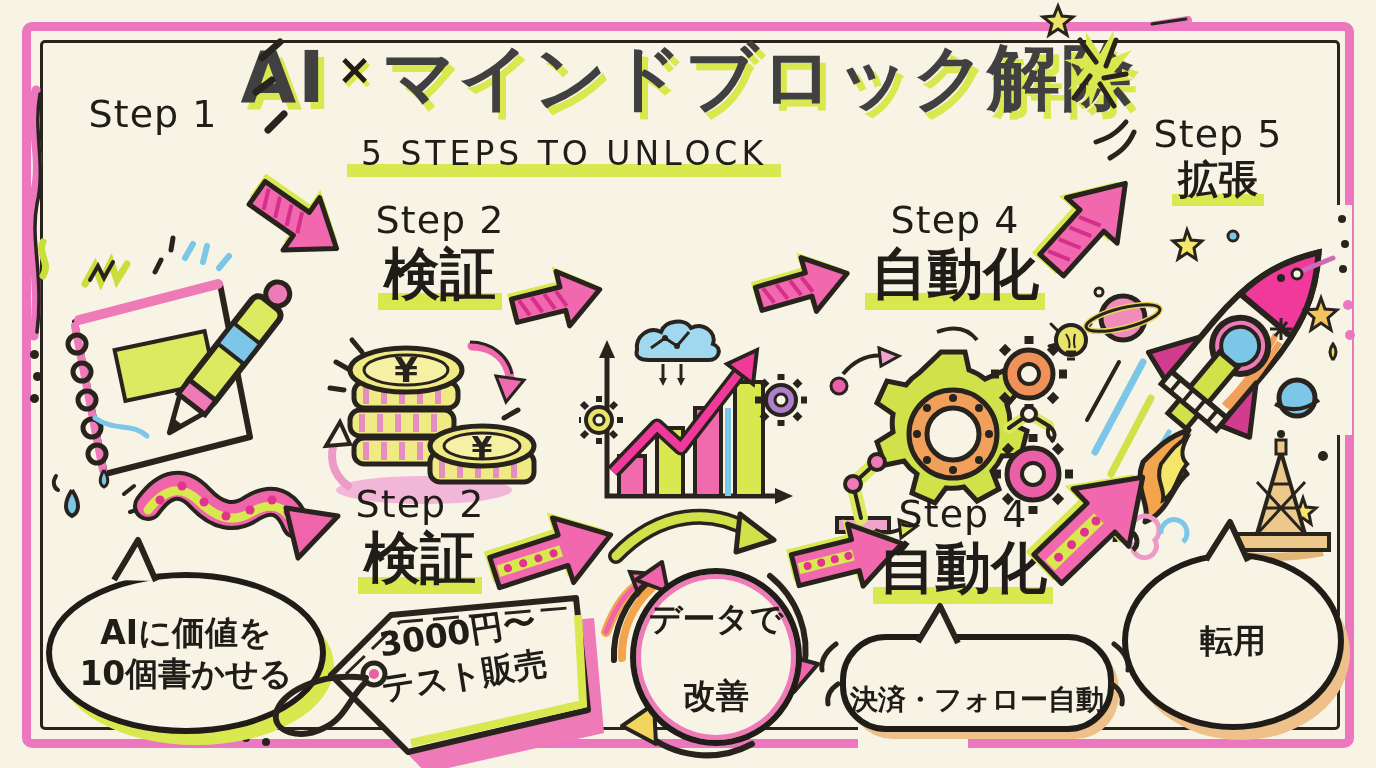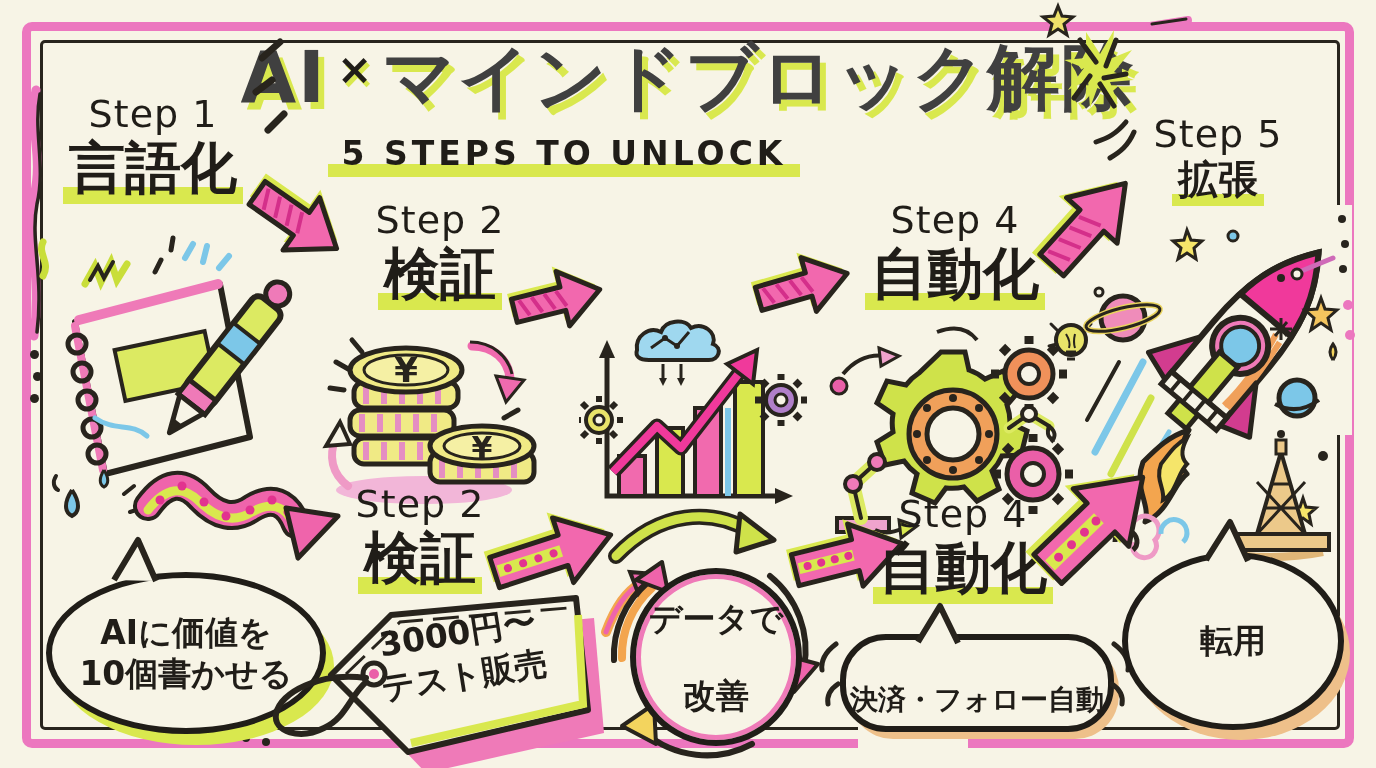--- a/index.html
+++ b/index.html
@@ -20,21 +20,21 @@
   .dot.pink{background:#ec77bf;}
 
   
   .title{position:absolute;left:0;top:30px;width:1376px;text-align:center;
     font-weight:800;white-space:nowrap;}
   .title .big{font-size:72px;color:#404040;letter-spacing:2px;
     text-shadow:6px 7px 0 #d9e84e;}
   .title .times{font-size:42px;color:#201d18;margin:0 10px;vertical-align:18px;
     text-shadow:3px 4px 0 #d9e84e;font-weight:800;}
   .subtitle{position:absolute;left:0;top:134px;width:1128px;text-align:center;
-    font-size:33px;font-weight:700;letter-spacing:4px;color:#201d18;}
+    font-size:33px;font-weight:400;letter-spacing:4px;color:#201d18;}
   .subtitle span{background:linear-gradient(to top,#d9e84e 30%,transparent 30%);
     padding:0 14px 4px;}
 
   
   .step{position:absolute;text-align:center;}
   .step .lab{font-size:38px;font-weight:400;letter-spacing:1px;}
   .step .name{font-size:56px;font-weight:800;line-height:1.15;}
   .step .name span{background:linear-gradient(to top,#d9e84e 24%,transparent 24%);
     padding:0 6px 4px;}
   .step5 .name{font-size:40px;}
@@ -110,21 +110,20 @@
   <svg class="abs" style="left:1040px;top:4px;" width="36" height="34">
     <polygon points="18,2 22,12 33,13 24,20 27,31 18,25 9,31 12,20 3,13 14,12" fill="#eee26a" stroke="#28241d" stroke-width="3"></polygon>
   </svg>
   <svg class="abs" style="left:1146px;top:14px;" width="46" height="20">
     <path d="M4,12 L42,6" stroke="#ec77bf" stroke-width="8" stroke-linecap="round"></path>
     <path d="M6,10 L40,5" stroke="#28241d" stroke-width="3" stroke-linecap="round"></path>
   </svg>
 
   <div class="step" style="left:53px;top:92px;width:200px;">
     <div class="lab">Step 1</div>
-    <div class="name"><span>言語化</span></div>
   </div>
 
   <svg class="abs" style="left:35px;top:222px;" width="240" height="260" viewBox="0 0 240 260">
     <path d="M8,20 C2,32 16,40 8,54" stroke="#c9de3a" stroke-width="7" fill="none" stroke-linecap="round"></path>
     <path d="M50,62 l10,-18 l6,16 l10,-20 l6,18 l10,-16" stroke="#c9de3a" stroke-width="7" fill="none" stroke-linecap="round"></path>
     <path d="M55,58 l8,-14 l6,12 l9,-16" stroke="#28241d" stroke-width="4" fill="none" stroke-linecap="round"></path>
 
     <path d="M40,100 L185,62 L215,215 L70,252 Z" fill="#f7f4e6" stroke="#28241d" stroke-width="6" stroke-linejoin="round"></path>
     <path d="M44,98 L183,62" stroke="#ef7ab8" stroke-width="10" stroke-linecap="round"></path>
     <path d="M40,104 L68,248" stroke="#ef7ab8" stroke-width="8" stroke-linecap="round"></path>

